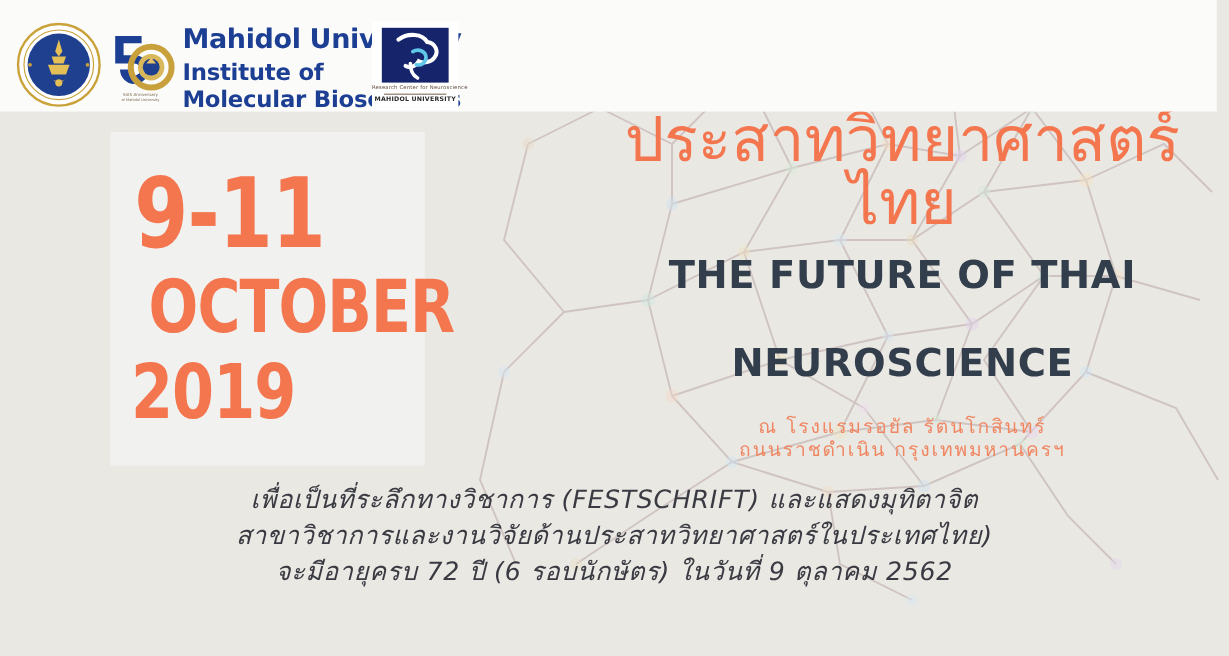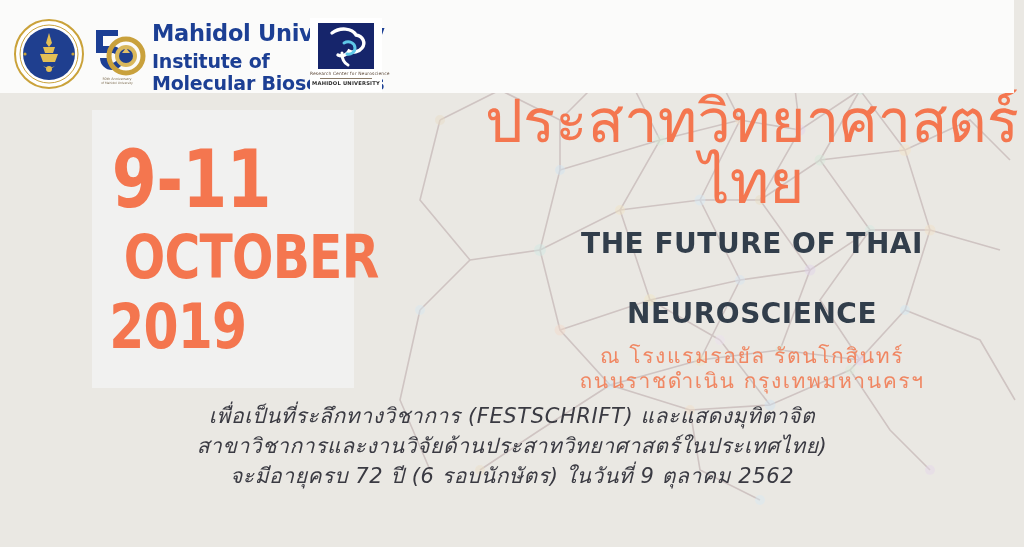--- a/index.html
+++ b/index.html
@@ -68,31 +68,31 @@
   .head{position:absolute;left:480px;top:0;width:544px;z-index:2;text-align:center;}
   .kicker{
     margin-top:12px;color:#f4764f;font-size:22px;line-height:1.1;
     font-family:"DejaVu Sans","Liberation Sans",sans-serif;
   }
   .th-title{
     color:#f4764f;line-height:1.02;margin-top:6px;
     font-family:"DejaVu Sans","Liberation Sans",sans-serif;
     font-size:44px;font-weight:400;
   }
-  .th-title .t2{display:block;margin-top:4px;font-size:60px;}
+  .th-title .t2{display:block;margin-top:4px;font-size:52px;}
   .en-title{
     color:#323e4b;font-weight:bold;margin-top:16px;line-height:1.04;
     font-family:"DejaVu Sans","Liberation Sans",sans-serif;
-    font-size:28px;letter-spacing:0.5px;
+    font-size:32px;letter-spacing:0.5px;
   }
   .en-title .e2{display:block;margin-top:40px;}
   .venue{
-    color:#f08763;margin-top:16px;line-height:1.22;
-    font-family:"DejaVu Sans","Liberation Sans",sans-serif;
-    font-size:21px;letter-spacing:1.6px;
+    color:#f08763;margin-top:26px;line-height:1.22;
+    font-family:"DejaVu Sans","Liberation Sans",sans-serif;
+    font-size:16px;letter-spacing:1.6px;
   }
   .venue .v2{display:block;}
 
   
   .blurb{
     position:absolute;left:0;top:402px;width:1024px;z-index:2;text-align:center;
     color:#3a3a42;font-size:21px;line-height:1.42;letter-spacing:.6px;
     font-family:"DejaVu Sans","Liberation Sans",sans-serif;
   }
   .blurb span{display:block;font-style:italic;}

